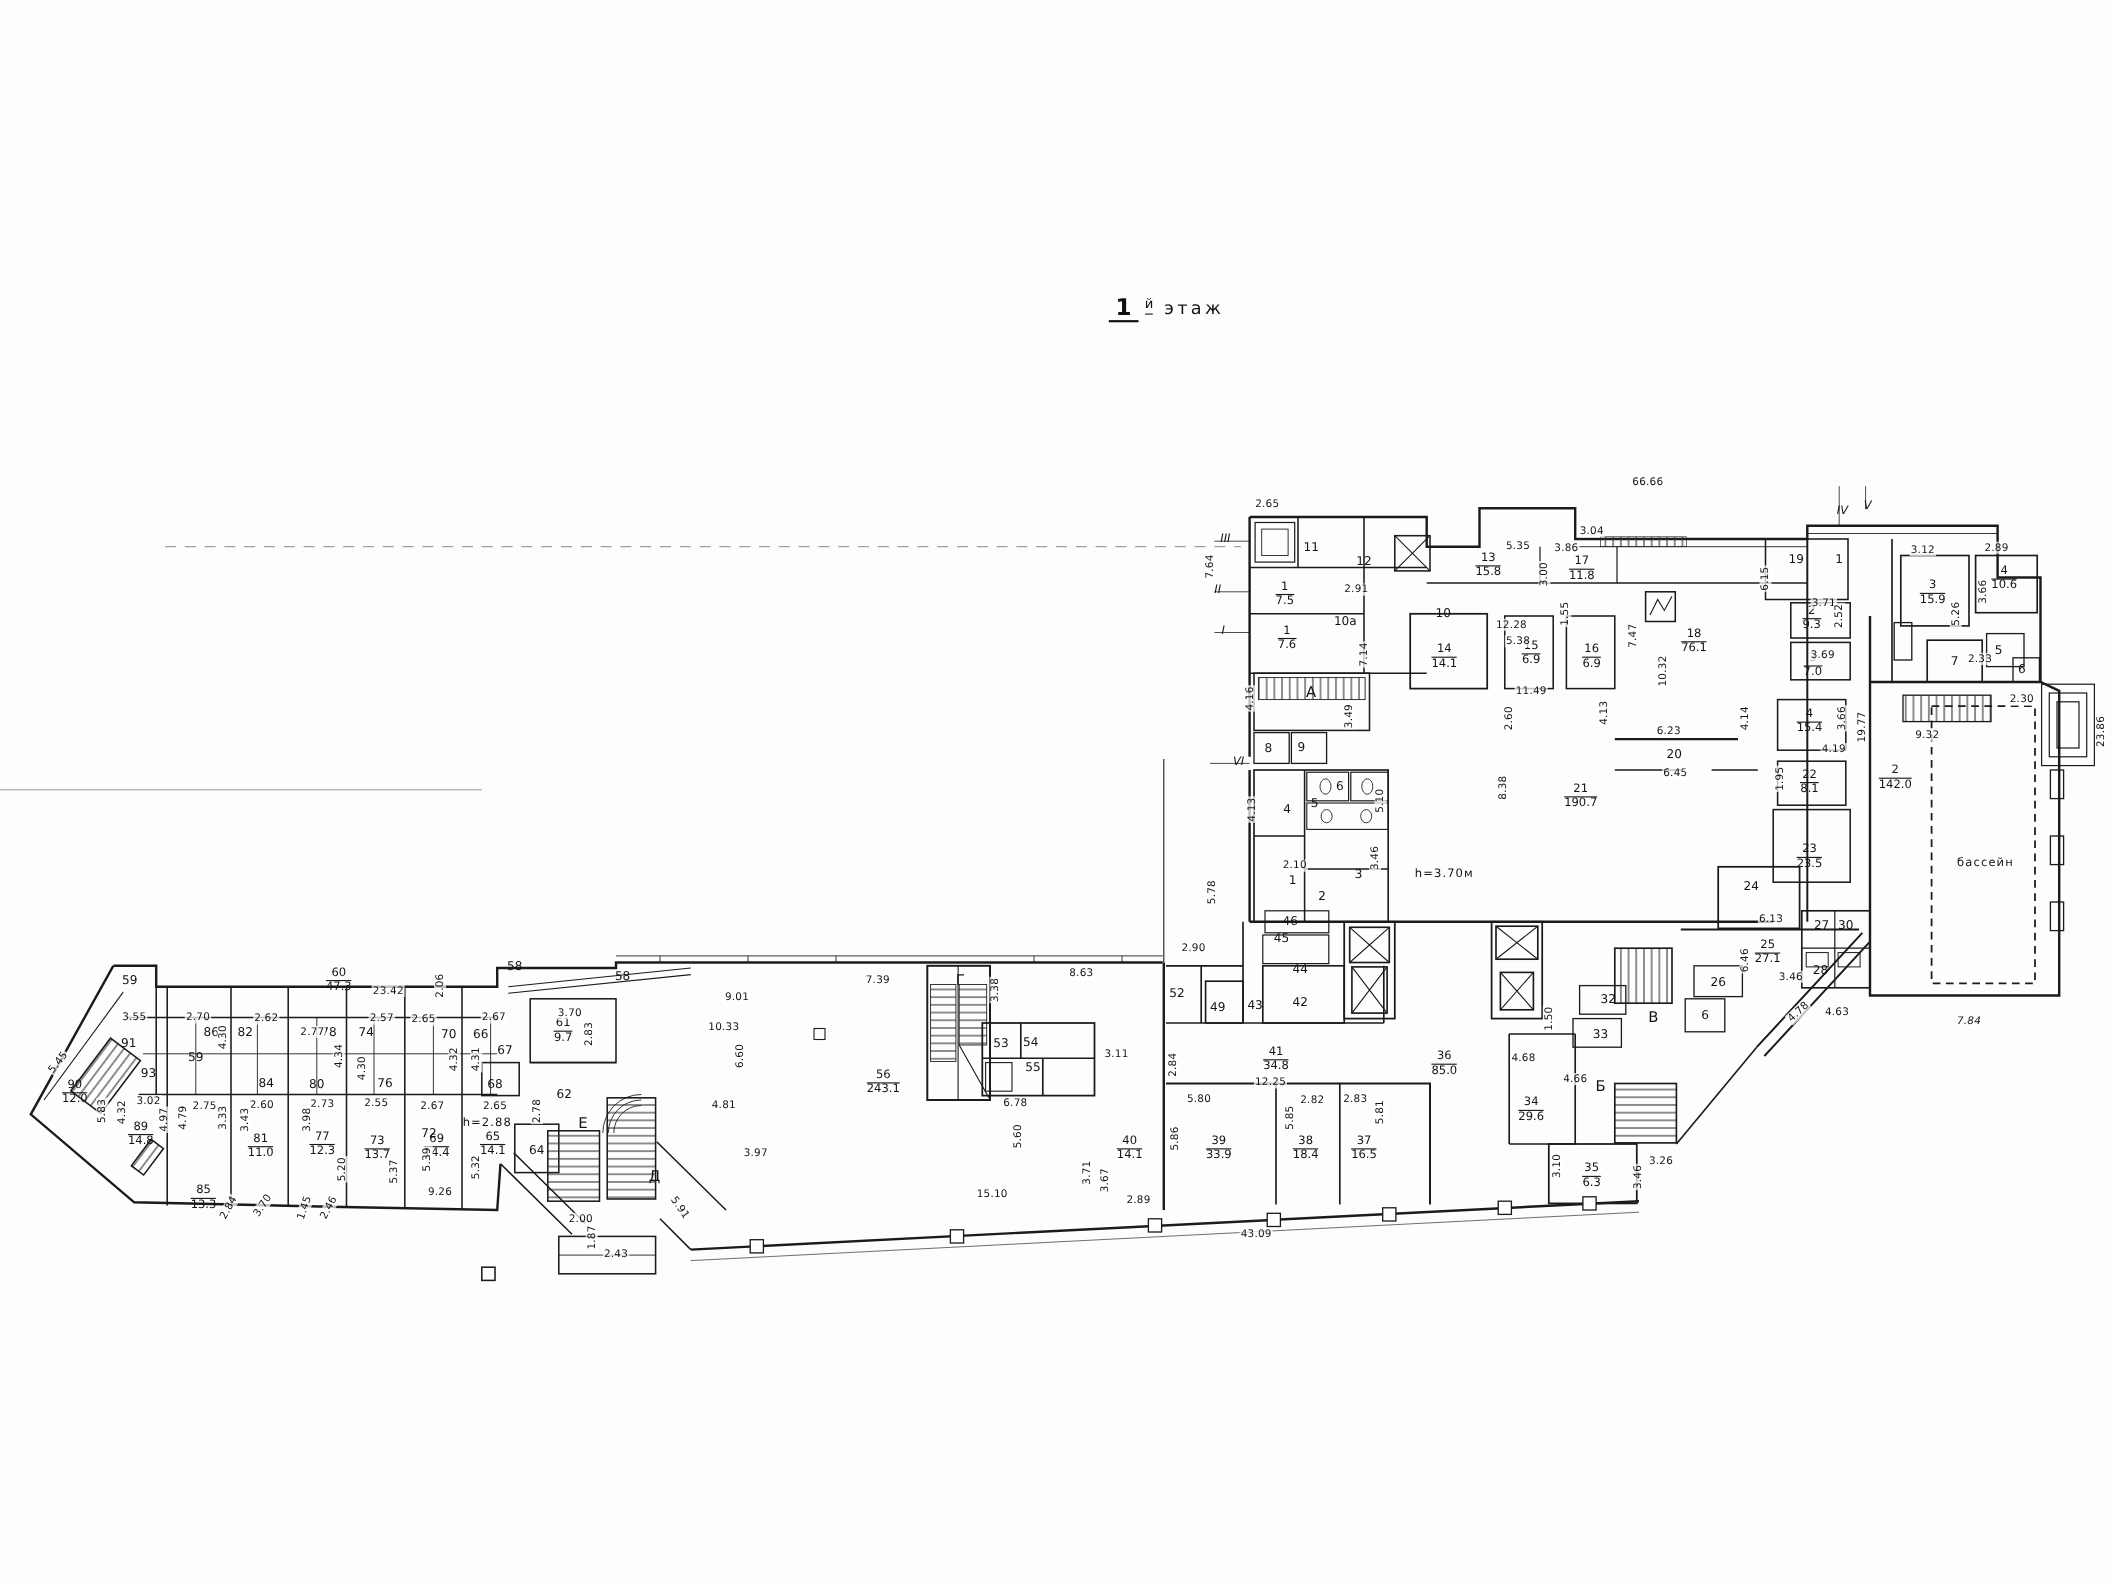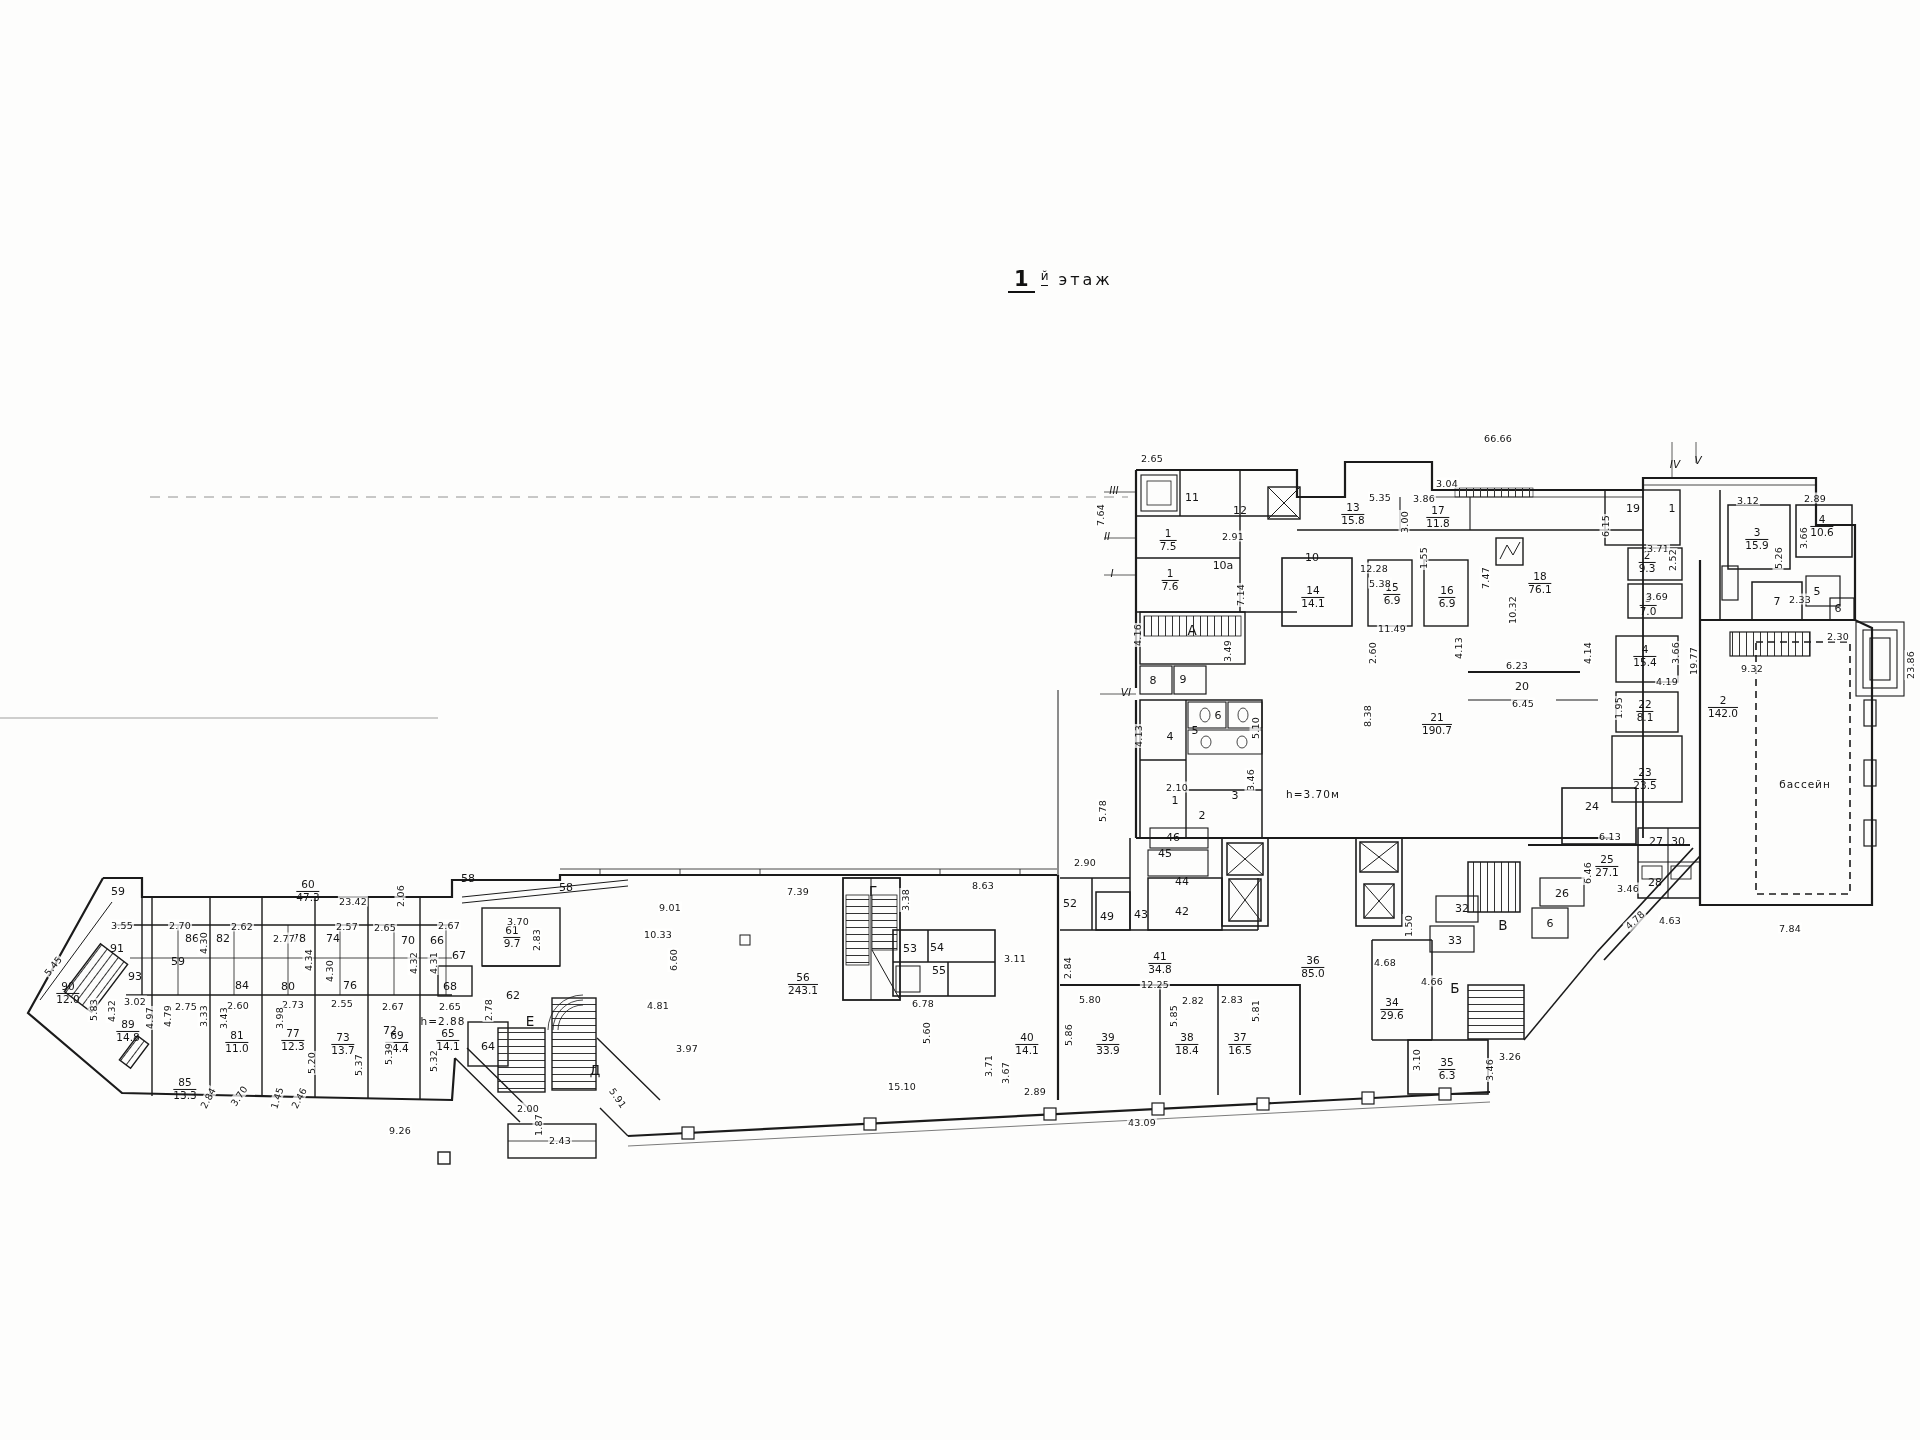--- a/index.html
+++ b/index.html
@@ -451,21 +451,21 @@
       <div class="lbl dim" style="left: 1658px; top: 548px; transform: translate(-50%, -50%);">3.71</div>
       <div class="lbl dim" style="left: 1657px; top: 596px; transform: translate(-50%, -50%);">3.69</div>
       <div class="lbl dim" style="left: 1748px; top: 500px; transform: translate(-50%, -50%);">3.12</div>
       <div class="lbl dim" style="left: 1815px; top: 498px; transform: translate(-50%, -50%);">2.89</div>
       <div class="lbl dim" style="left: 1800px; top: 599px; transform: translate(-50%, -50%);">2.33</div>
       <div class="lbl dim" style="left: 1752px; top: 668px; transform: translate(-50%, -50%);">9.32</div>
       <div class="lbl dim" style="left: 1838px; top: 636px; transform: translate(-50%, -50%);">2.30</div>
       <div class="lbl dim" style="left: 1610px; top: 836px; transform: translate(-50%, -50%);">6.13</div>
       <div class="lbl dim" style="left: 1628px; top: 888px; transform: translate(-50%, -50%);">3.46</div>
       <div class="lbl dim" style="left: 1670px; top: 920px; transform: translate(-50%, -50%);">4.63</div>
-      <div class="lbl dim" style="left: 1790px; top: 928px; transform: translate(-50%, -50%);">7.84</div>
+      <div class="lbl dim" style="left: 1790px; top: 928px; transform: translate(-50%, -50%); font-style: italic;">7.84</div>
       <div class="lbl dim" style="left: 983px; top: 885px; transform: translate(-50%, -50%);">8.63</div>
       <div class="lbl dim" style="left: 798px; top: 891px; transform: translate(-50%, -50%);">7.39</div>
       <div class="lbl dim" style="left: 670px; top: 907px; transform: translate(-50%, -50%);">9.01</div>
       <div class="lbl dim" style="left: 658px; top: 934px; transform: translate(-50%, -50%);">10.33</div>
       <div class="lbl dim" style="left: 658px; top: 1005px; transform: translate(-50%, -50%);">4.81</div>
       <div class="lbl dim" style="left: 687px; top: 1048px; transform: translate(-50%, -50%);">3.97</div>
       <div class="lbl dim" style="left: 902px; top: 1086px; transform: translate(-50%, -50%);">15.10</div>
       <div class="lbl dim" style="left: 560px; top: 1140px; transform: translate(-50%, -50%);">2.43</div>
       <div class="lbl dim" style="left: 528px; top: 1108px; transform: translate(-50%, -50%);">2.00</div>
       <div class="lbl dim" style="left: 923px; top: 1003px; transform: translate(-50%, -50%);">6.78</div>
@@ -487,21 +487,21 @@
       <div class="lbl dim" style="left: 385px; top: 927px; transform: translate(-50%, -50%);">2.65</div>
       <div class="lbl dim" style="left: 449px; top: 925px; transform: translate(-50%, -50%);">2.67</div>
       <div class="lbl dim" style="left: 518px; top: 921px; transform: translate(-50%, -50%);">3.70</div>
       <div class="lbl dim" style="left: 135px; top: 1001px; transform: translate(-50%, -50%);">3.02</div>
       <div class="lbl dim" style="left: 186px; top: 1006px; transform: translate(-50%, -50%);">2.75</div>
       <div class="lbl dim" style="left: 238px; top: 1005px; transform: translate(-50%, -50%);">2.60</div>
       <div class="lbl dim" style="left: 293px; top: 1004px; transform: translate(-50%, -50%);">2.73</div>
       <div class="lbl dim" style="left: 342px; top: 1003px; transform: translate(-50%, -50%);">2.55</div>
       <div class="lbl dim" style="left: 393px; top: 1006px; transform: translate(-50%, -50%);">2.67</div>
       <div class="lbl dim" style="left: 450px; top: 1006px; transform: translate(-50%, -50%);">2.65</div>
-      <div class="lbl dim" style="left: 400px; top: 1130px; transform: translate(-50%, -50%);">9.26</div>
+      <div class="lbl dim" style="left: 400px; top: 1084px; transform: translate(-50%, -50%);">9.26</div>
       <div class="lbl dim" style="left: 1510px; top: 1056px; transform: translate(-50%, -50%);">3.26</div>
       <div class="lbl dim" style="left: 1432px; top: 981px; transform: translate(-50%, -50%);">4.66</div>
       <div class="lbl dim" style="left: 1385px; top: 962px; transform: translate(-50%, -50%);">4.68</div>
       <div class="lbl dim" style="left: 1100px; top: 515px; transform: translate(-50%, -50%) rotate(-90deg);">7.64</div>
       <div class="lbl dim" style="left: 1404px; top: 522px; transform: translate(-50%, -50%) rotate(-90deg);">3.00</div>
       <div class="lbl dim" style="left: 1423px; top: 558px; transform: translate(-50%, -50%) rotate(-90deg);">1.55</div>
       <div class="lbl dim" style="left: 1485px; top: 578px; transform: translate(-50%, -50%) rotate(-90deg);">7.47</div>
       <div class="lbl dim" style="left: 1512px; top: 610px; transform: translate(-50%, -50%) rotate(-90deg);">10.32</div>
       <div class="lbl dim" style="left: 1605px; top: 526px; transform: translate(-50%, -50%) rotate(-90deg);">6.15</div>
       <div class="lbl dim" style="left: 1672px; top: 560px; transform: translate(-50%, -50%) rotate(-90deg);">2.52</div>

